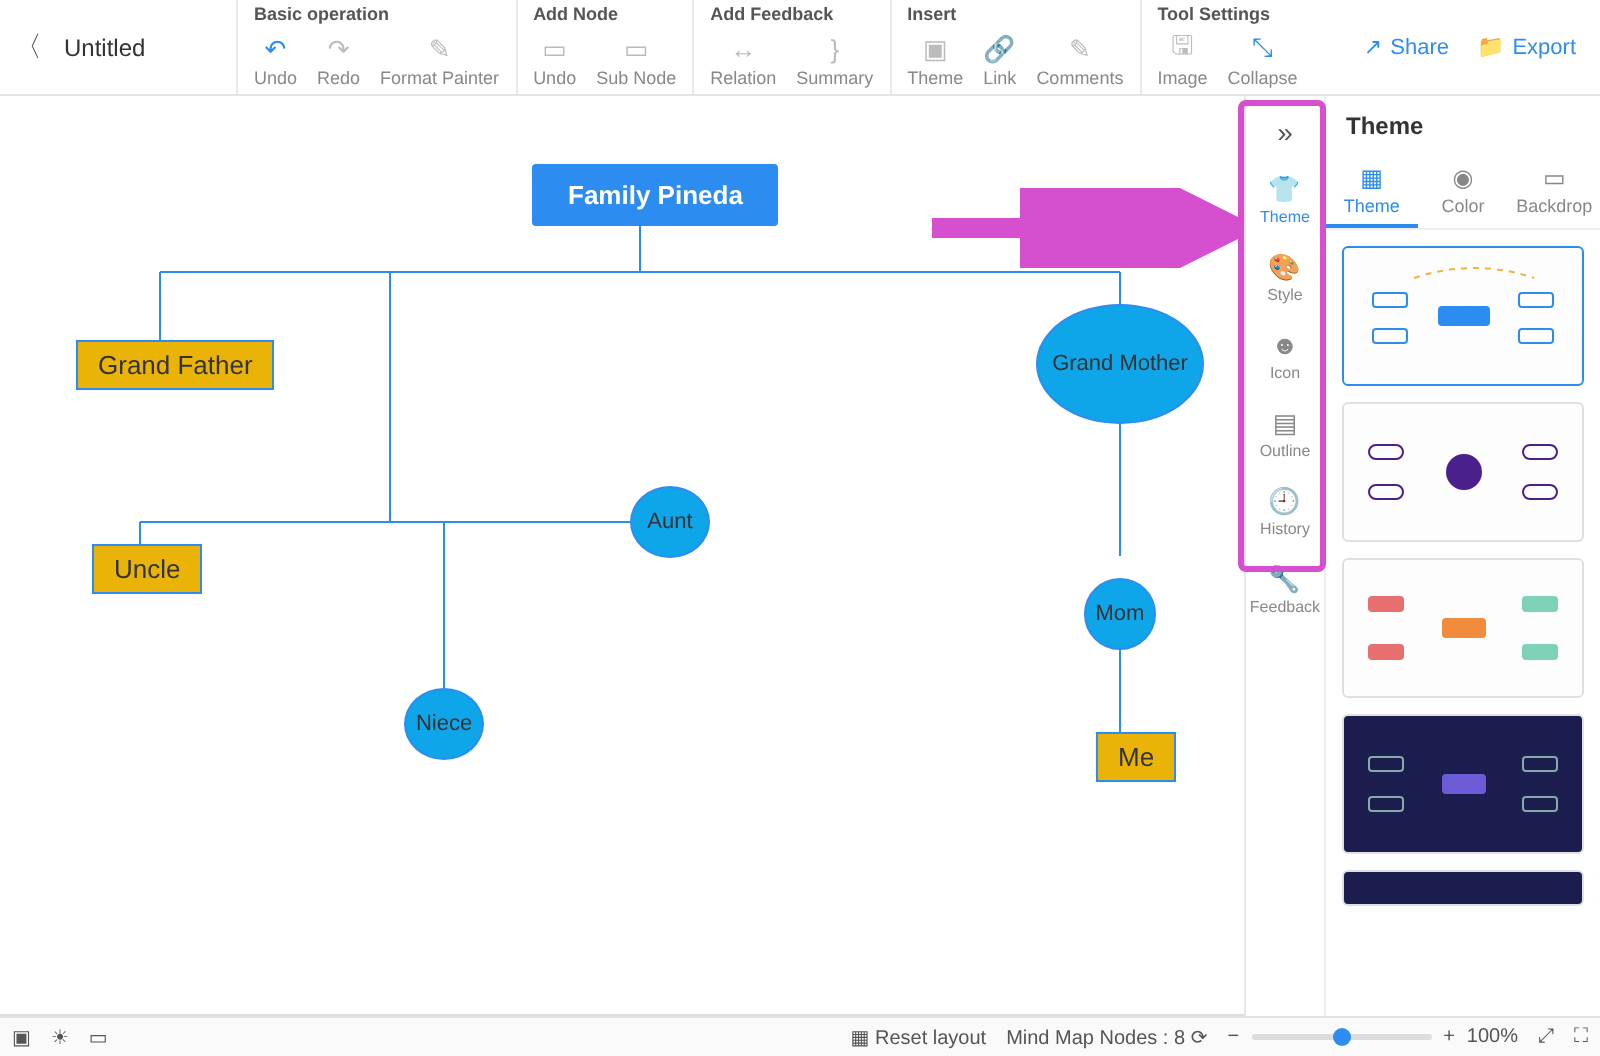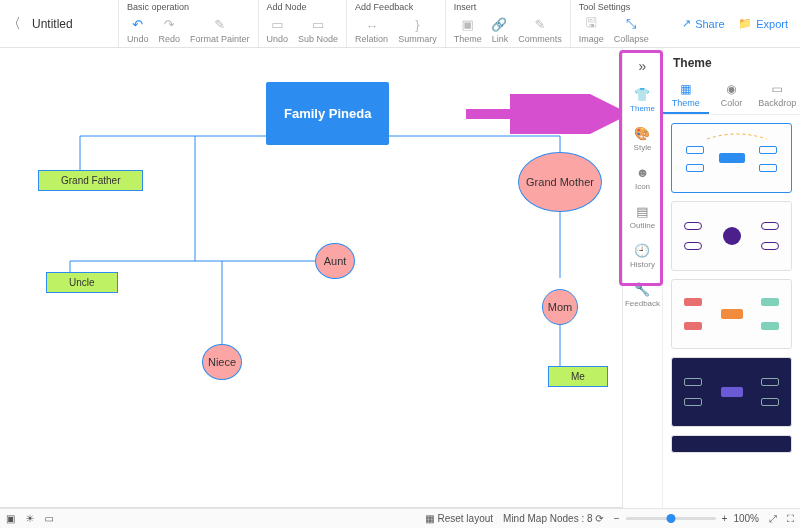--- a/index.html
+++ b/index.html
@@ -4,35 +4,35 @@
 <style>
 *{box-sizing:border-box;margin:0;padding:0;font-family:Arial,Helvetica,sans-serif}
 body{width:800px;height:528px;overflow:hidden;background:#fff;position:relative;font-size:11px;color:#333}
 
 
 .top{height:48px;border-bottom:1px solid #e4e4e4;display:flex;align-items:stretch}
 .back{width:28px;display:flex;align-items:center;justify-content:center;color:#555;font-size:14px}
 .title{width:90px;display:flex;align-items:center;padding-left:4px;color:#333;font-size:12px}
 .groups{flex:1;display:flex}
 .group{border-left:1px solid #e9e9e9;padding:2px 8px 0 8px}
-.group-label{font-size:9px;color:#555;font-weight:normal;height:12px}
+.group-label{font-size:9px;color:#555;font-weight:bold;height:12px}
 .group-items{display:flex;gap:10px;margin-top:2px}
 .tool{display:flex;flex-direction:column;align-items:center;gap:2px;color:#888;font-size:9px}
 .tool .ic{width:16px;height:16px;display:flex;align-items:center;justify-content:center;color:#2d8cf0;font-size:13px}
 .tool.dis .ic{color:#bbb}
 .actions{display:flex;align-items:center;gap:14px;padding:0 12px}
 .act{display:flex;align-items:center;gap:4px;color:#2d8cf0;font-size:11px}
 
 
 .stage{position:absolute;top:48px;left:0;right:0;bottom:20px;background:#fff;border-bottom:1px solid #ddd}
 
 
-.node-root{position:absolute;background:#2d8cf0;color:#fff;font-weight:bold;font-size:13px;padding:24px 18px;border-radius:2px}
-.node-rect{position:absolute;border:1px solid #2d8cf0;background:#bef264;color:#333;font-size:10px;padding:4px 22px}
-.node-circle{position:absolute;border:1px solid #2d8cf0;background:#fca5a5;border-radius:50%;display:flex;align-items:center;justify-content:center;font-size:11px;color:#333}
+.node-root{position:absolute;background:#2d8cf0;color:#fff;font-weight:bold;font-size:13px;padding:8px 18px;border-radius:2px}
+.node-rect{position:absolute;border:1px solid #2d8cf0;background:#eab308;color:#333;font-size:13px;padding:4px 10px}
+.node-circle{position:absolute;border:1px solid #2d8cf0;background:#0ea5e9;border-radius:50%;display:flex;align-items:center;justify-content:center;font-size:11px;color:#333}
 
 svg.lines{position:absolute;inset:0;width:100%;height:100%;pointer-events:none}
 
 .arrow{position:absolute;pointer-events:none}
 
 
 .side{position:absolute;top:48px;right:0;bottom:20px;width:178px;background:#fff;border-left:1px solid #e6e6e6;display:flex}
 .sidecol{width:40px;display:flex;flex-direction:column;align-items:center;padding-top:4px;gap:0;border-right:1px solid #eee}
 .hilite{position:absolute;top:50px;left:619px;width:44px;height:236px;border:3px solid #d64fcf;border-radius:4px;z-index:5;pointer-events:none}
 .sidebtn{display:flex;flex-direction:column;align-items:center;gap:2px;padding:6px 0;width:100%;font-size:8px;color:#888}

